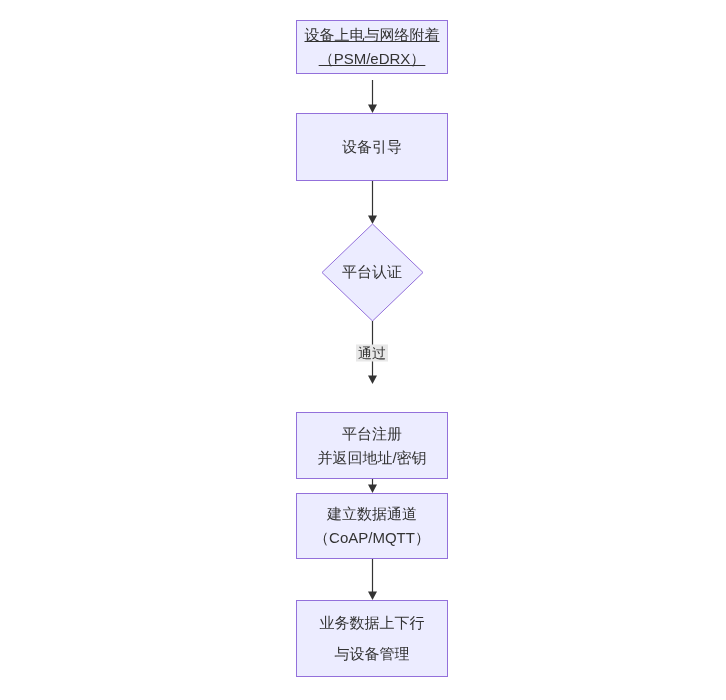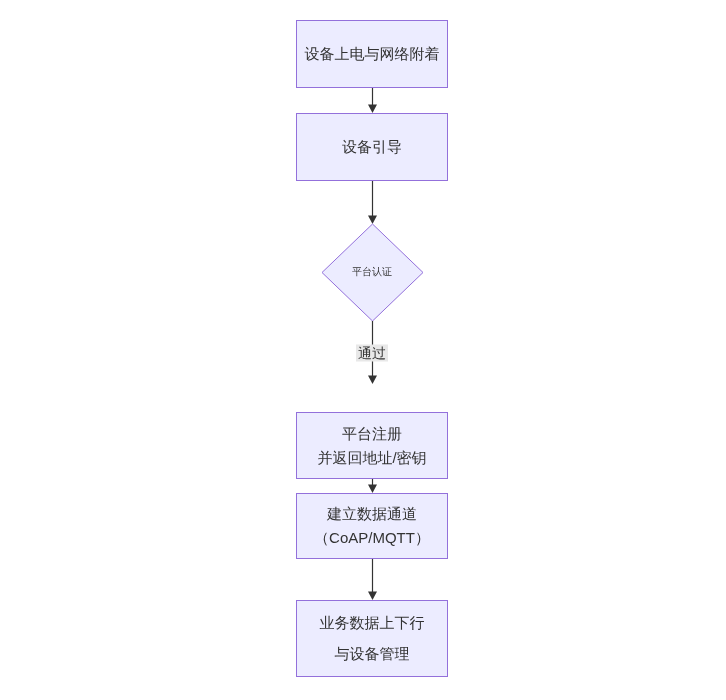--- a/index.html
+++ b/index.html
@@ -56,21 +56,21 @@
   .node-line {
     display: block;
     white-space: nowrap;
   }
   .diamond-label {
     position: absolute;
     left: 372px;
     top: 272px;
     transform: translate(-50%, -50%);
     color: var(--text, #333333);
-    font-size: 10px;
+    font-size: 15px;
     white-space: nowrap;
   }
   .edge-label {
     position: absolute;
     left: 372px;
     top: 353px;
     transform: translate(-50%, -50%);
     background: var(--edge-label-bg, #e8e8e8);
     color: var(--text, #333333);
     font-size: 14px;
@@ -97,22 +97,23 @@
     <line class="edge-line" x1="372.5" y1="321" x2="372.5" y2="376"></line>
     <polygon class="arrowhead" points="368,375.5 377,375.5 372.5,384"></polygon>
 
     <line class="edge-line" x1="372.5" y1="451" x2="372.5" y2="485"></line>
     <polygon class="arrowhead" points="368,484.5 377,484.5 372.5,493"></polygon>
 
     <line class="edge-line" x1="372.5" y1="559" x2="372.5" y2="592"></line>
     <polygon class="arrowhead" points="368,591.5 377,591.5 372.5,600"></polygon>
   </svg>
 
-  <div class="node rect-node" style="top:20px;height:68px;">
+  <div class="node rect-node" style="top:20px;height:54px;text-decoration:underline;">
     <span class="node-line">设备上电与网络附着</span>
+    <span class="node-line">（PSM/eDRX）</span>
   </div>
 
   <div class="node rect-node" style="top:113px;height:68px;">
     <span class="node-line">设备引导</span>
   </div>
 
   <div class="diamond-label">平台认证</div>
 
   <div class="edge-label">通过</div>
 

